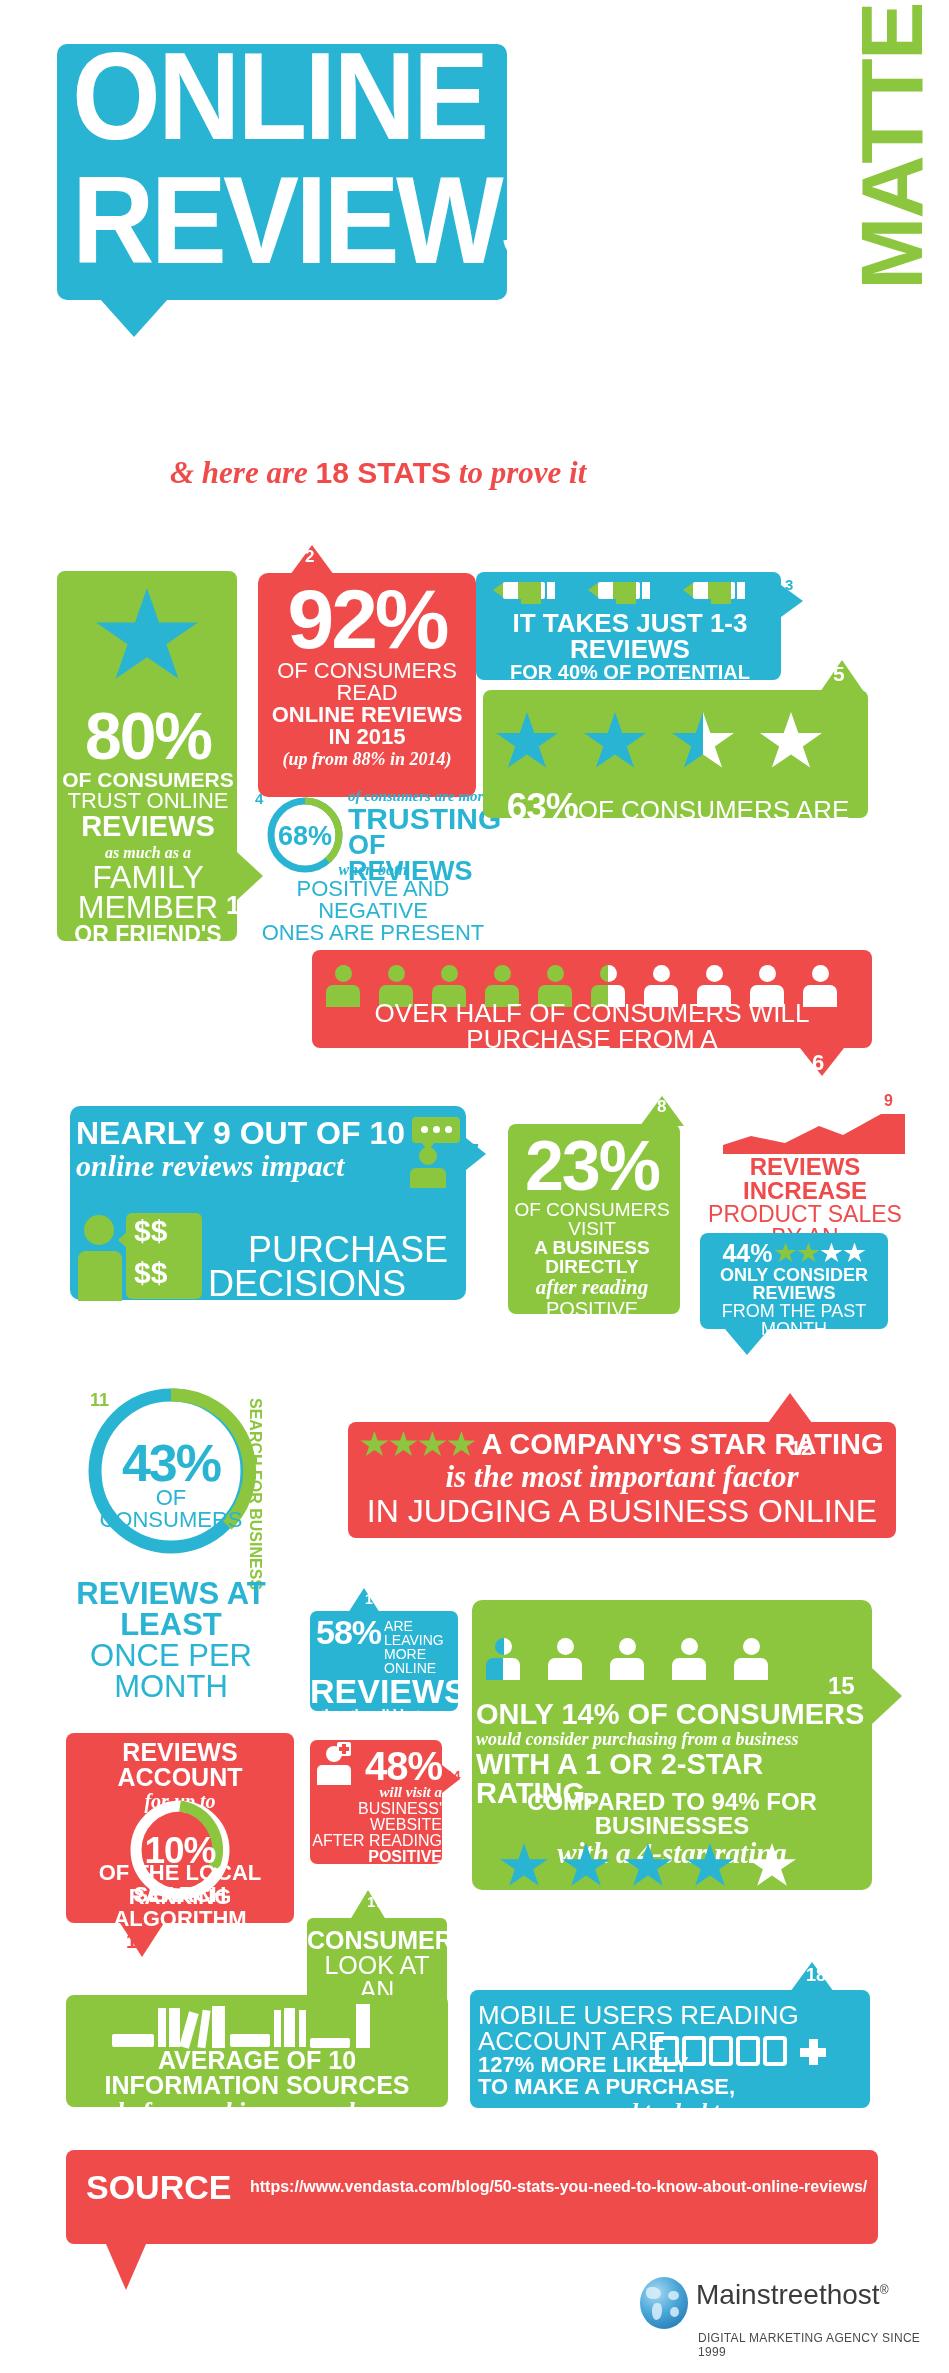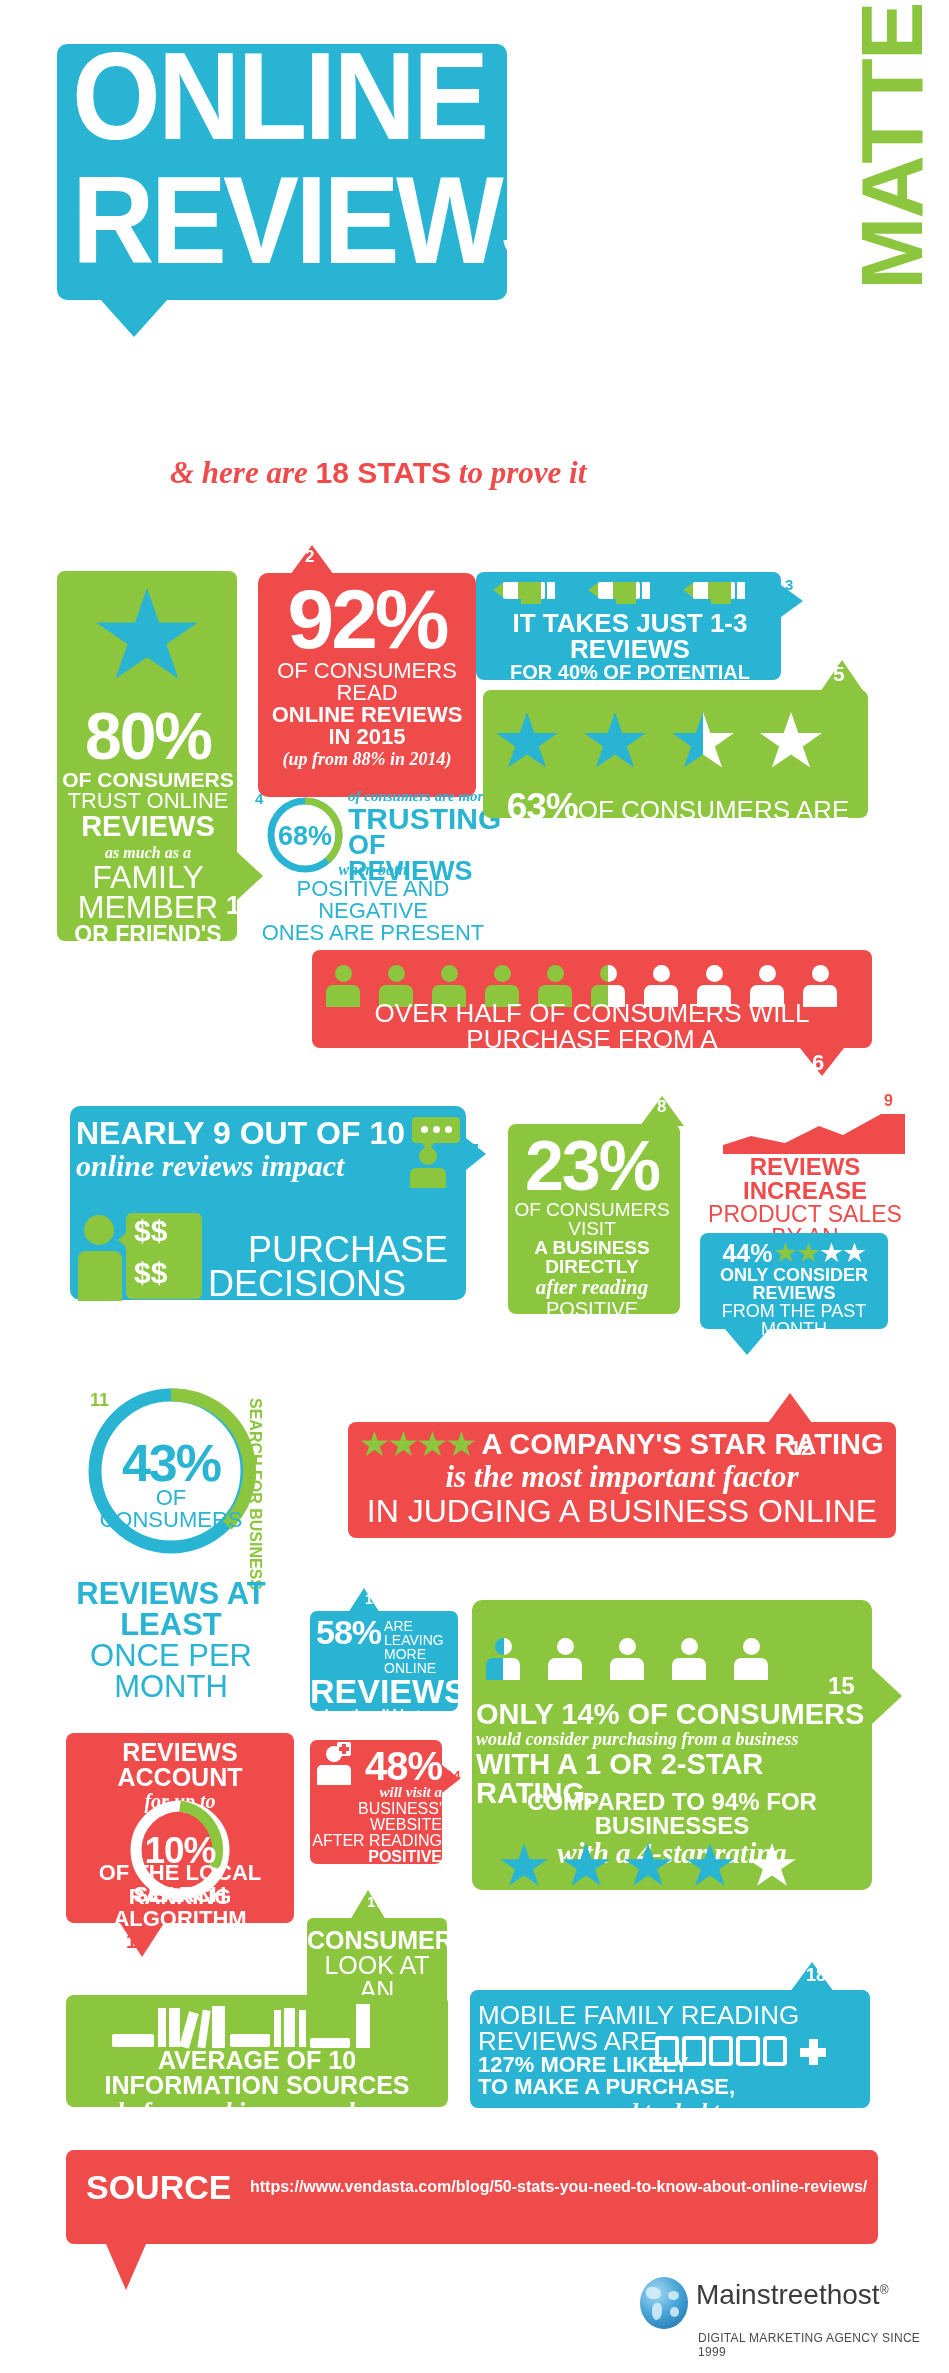--- a/index.html
+++ b/index.html
@@ -597,21 +597,21 @@
   </div>
   <div id="sbooks-txt" class="blk">
     <div class="c-white bold cond" style="font-size:25px; line-height:1.0;">AVERAGE OF 10 INFORMATION SOURCES</div>
     <div class="c-white script" style="font-size:26px; line-height:1.1;">before making a purchase</div>
   </div>
 
   <div id="s18-notch" class="blk notch-up"></div>
   <div id="s18" class="blk bg-blue"></div>
   <div class="num c-white" style="left:806px; top:1965px; font-size:18px;">18</div>
   <div id="s18-txt" class="blk">
-    <div class="c-white cond" style="font-size:26px; line-height:1.0;">MOBILE FAMILY READING REVIEWS ARE</div>
+    <div class="c-white cond" style="font-size:26px; line-height:1.0;">MOBILE USERS READING ACCOUNT ARE</div>
     <div class="c-white bold cond" style="font-size:22px; line-height:1.0;">127% MORE LIKELY</div>
     <div class="c-white bold cond" style="font-size:22px; line-height:1.0;">TO MAKE A PURCHASE,</div>
     <div class="c-white script" style="font-size:24px; line-height:1.1; text-align:center;">compared to desktop users</div>
   </div>
   <div id="s18-boxes" class="blk" style="width:200px; height:34px;">
     <span class="mini-box"></span><span class="mini-box"></span><span class="mini-box"></span><span class="mini-box"></span><span class="mini-box"></span>
     <span style="position:absolute; left:145px; top:3px; width:26px; height:26px;">
       <span class="plus-h" style="left:0; top:9px;"></span>
       <span class="plus-v" style="left:9px; top:0;"></span>
     </span>

